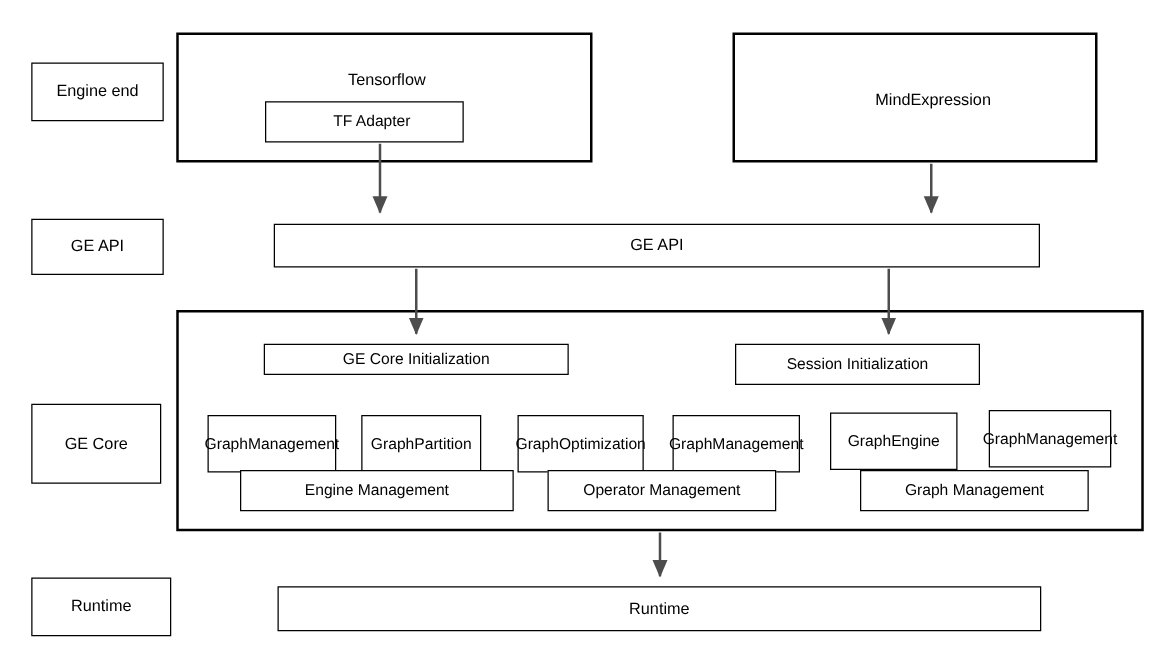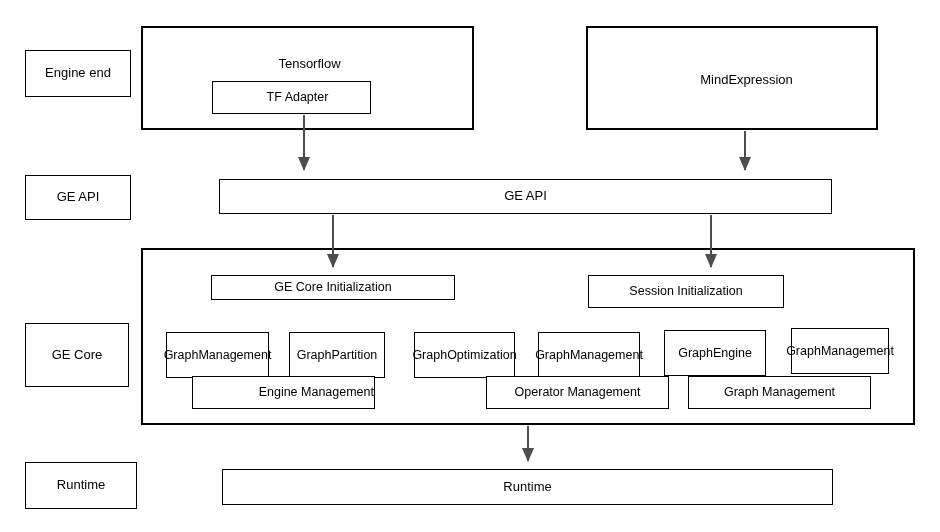--- a/index.html
+++ b/index.html
@@ -119,24 +119,24 @@
   </div>
   <div class="box inner two-line" style="left:664px; top:318px; width:102px; height:46px;">
     <span>Graph</span>
     <span>Engine</span>
   </div>
   <div class="box inner two-line" style="left:791px; top:316px; width:98px; height:46px;">
     <span>Graph</span>
     <span>Management</span>
   </div>
 
-  <div class="box inner" style="left:192px; top:376px; width:183px; height:33px;justify-content:flex-end;">
+  <div class="box inner" style="left:192px; top:376px; width:219px; height:33px;">
     <span>Engine Management</span>
   </div>
-  <div class="box inner" style="left:438px; top:376px; width:183px; height:33px;margin-left:48px;">
+  <div class="box inner" style="left:438px; top:376px; width:183px; height:33px;">
     <span>Operator Management</span>
   </div>
   <div class="box inner" style="left:688px; top:376px; width:183px; height:33px;">
     <span>Graph Management</span>
   </div>
 
   <div class="box wide" style="left:222px; top:469px; width:611px; height:36px;">
     <span>Runtime</span>
   </div>
 

